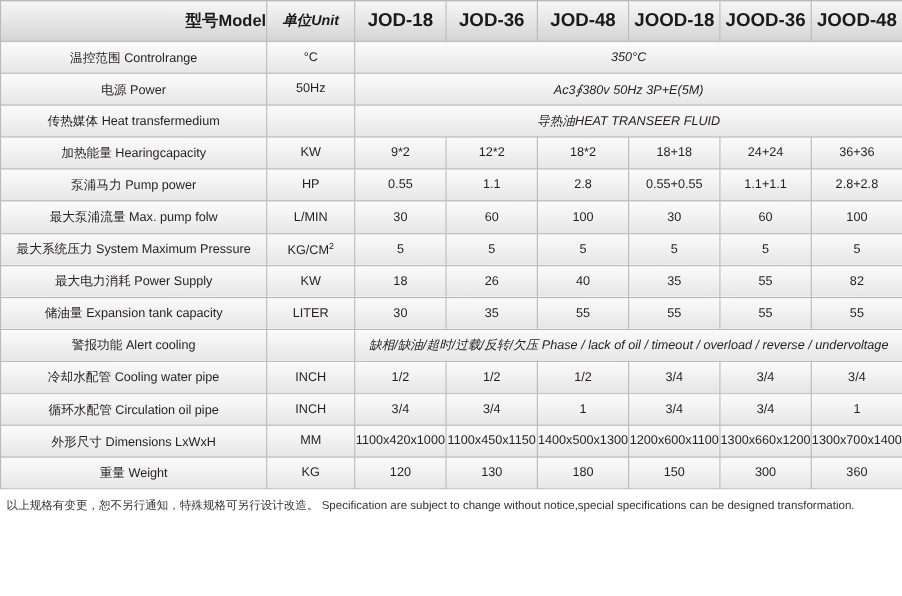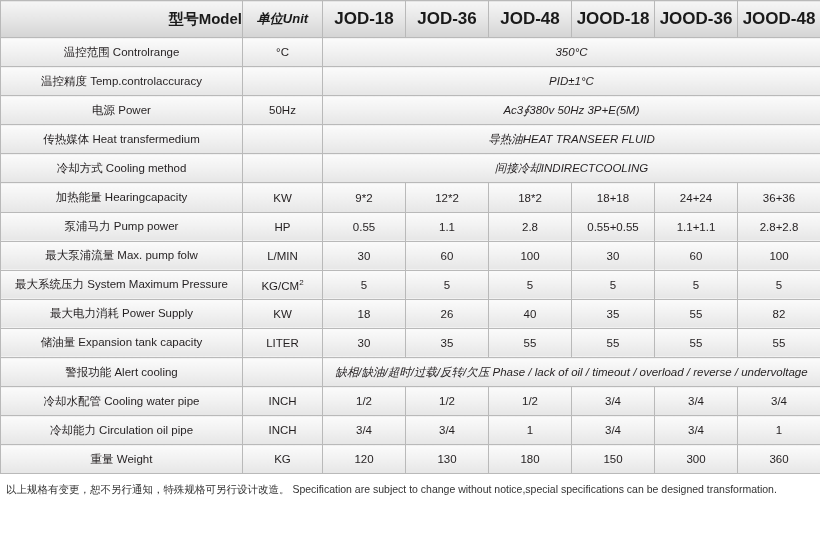--- a/index.html
+++ b/index.html
@@ -108,38 +108,28 @@
       <th>JOOD-48</th>
     </tr>
   </thead>
   <tbody id="table-body">
       <tr>
         <td class="label">温控范围 Controlrange</td>
         <td class="unit">°C</td>
         <td class="span-val" colspan="6">350°C</td>
       </tr>
       <tr>
-        <td class="label">温控精度 Temp.controlaccuracy</td>
-        <td class="unit"></td>
-        <td class="span-val" colspan="6">PID±1°C</td>
-      </tr>
-      <tr>
         <td class="label">电源 Power</td>
         <td class="unit">50Hz</td>
         <td class="span-val" colspan="6">Ac3∮380v 50Hz 3P+E(5M)</td>
       </tr>
       <tr>
         <td class="label">传热媒体 Heat transfermedium</td>
         <td class="unit"></td>
         <td class="span-val" colspan="6">导热油HEAT TRANSEER FLUID</td>
-      </tr>
-      <tr>
-        <td class="label">冷却方式 Cooling method</td>
-        <td class="unit"></td>
-        <td class="span-val" colspan="6">间接冷却INDIRECTCOOLING</td>
       </tr>
       <tr>
         <td class="label">加热能量 Hearingcapacity</td>
         <td class="unit">KW</td>
         <td class="val">9*2</td>
         <td class="val">12*2</td>
         <td class="val">18*2</td>
         <td class="val">18+18</td>
         <td class="val">24+24</td>
         <td class="val">36+36</td>
@@ -203,28 +193,38 @@
         <td class="label">冷却水配管 Cooling water pipe</td>
         <td class="unit">INCH</td>
         <td class="val">1/2</td>
         <td class="val">1/2</td>
         <td class="val">1/2</td>
         <td class="val">3/4</td>
         <td class="val">3/4</td>
         <td class="val">3/4</td>
       </tr>
       <tr>
-        <td class="label">冷却能力 Circulation oil pipe</td>
+        <td class="label">循环水配管 Circulation oil pipe</td>
         <td class="unit">INCH</td>
         <td class="val">3/4</td>
         <td class="val">3/4</td>
         <td class="val">1</td>
         <td class="val">3/4</td>
         <td class="val">3/4</td>
         <td class="val">1</td>
+      </tr>
+      <tr>
+        <td class="label">外形尺寸 Dimensions LxWxH</td>
+        <td class="unit">MM</td>
+        <td class="val small-val">1100x420x1000</td>
+        <td class="val small-val">1100x450x1150</td>
+        <td class="val small-val">1400x500x1300</td>
+        <td class="val small-val">1200x600x1100</td>
+        <td class="val small-val">1300x660x1200</td>
+        <td class="val small-val">1300x700x1400</td>
       </tr>
       <tr>
         <td class="label">重量 Weight</td>
         <td class="unit">KG</td>
         <td class="val">120</td>
         <td class="val">130</td>
         <td class="val">180</td>
         <td class="val">150</td>
         <td class="val">300</td>
         <td class="val">360</td>

